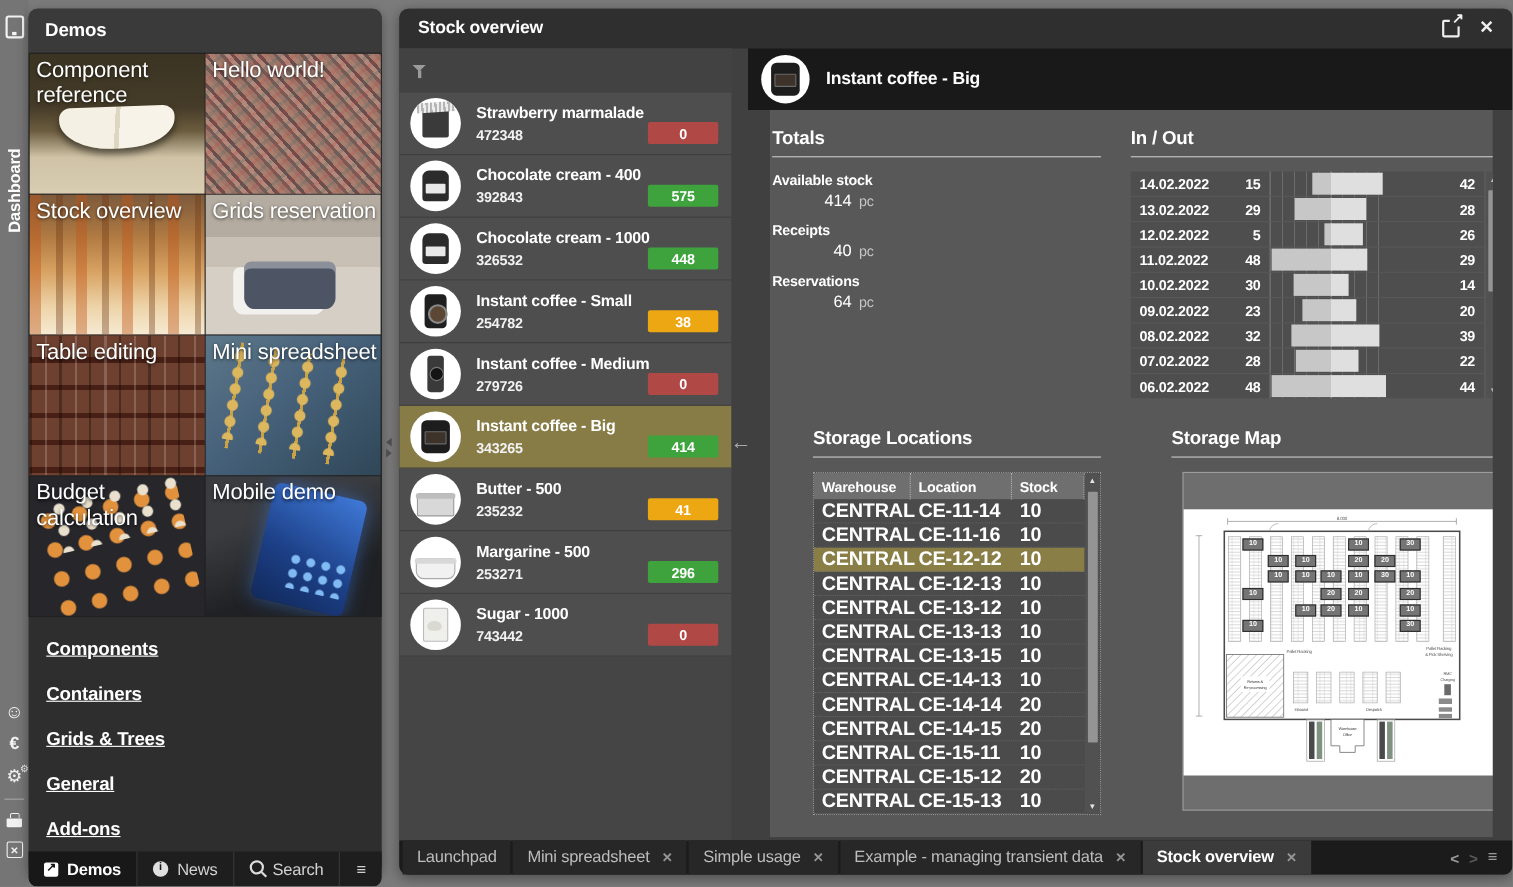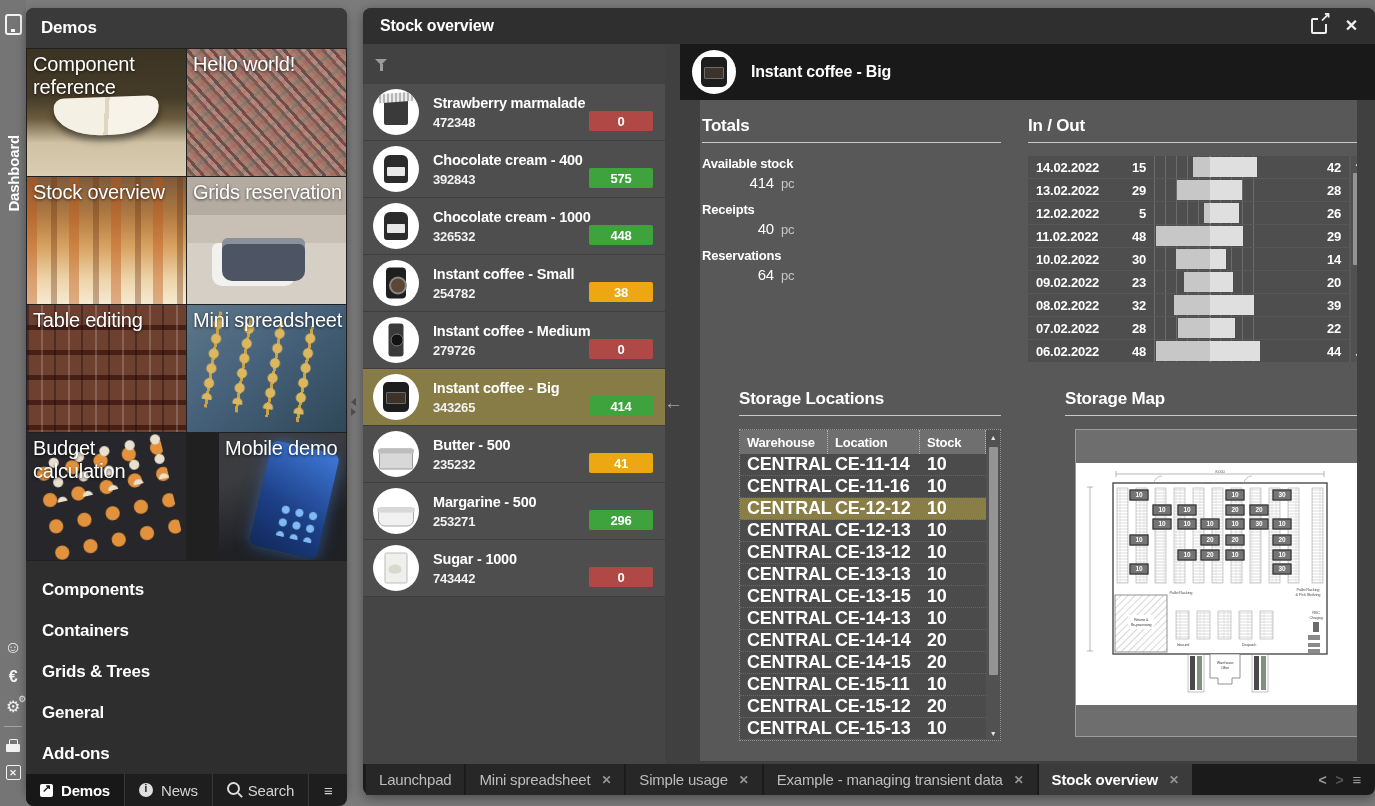--- a/index.html
+++ b/index.html
@@ -39,24 +39,24 @@
   .art-room{background:linear-gradient(180deg,#b4aca1 0 30%,#c8c0b4 30% 52%,#d5cfc5 52% 100%);}
   .art-room::after{content:"";position:absolute;left:22%;top:48%;width:52%;height:34%;background:#4d5564;border-radius:6px 6px 10px 10px;box-shadow:-10px 5px 0 rgba(255,255,255,.7),inset 0 6px 0 rgba(255,255,255,.35);}
   .art-shelves{background:repeating-linear-gradient(180deg,#6d4030 0 20px,#471f15 20px 25px),#5e3426;}
   .art-shelves::before{content:"";position:absolute;inset:0;background:repeating-linear-gradient(90deg,rgba(0,0,0,.3) 0 2px,transparent 2px 14px,rgba(255,255,255,.18) 14px 16px,transparent 16px 27px);}
   .art-abacus{background:linear-gradient(140deg,#5d7889 0,#46617a 45%,#2f4757 100%);}
   .art-abacus::before{content:"";position:absolute;left:6%;top:10%;width:76%;height:76%;background:repeating-linear-gradient(90deg,transparent 0 14px,#c9a245 14px 17px,transparent 17px 31px);transform:rotate(9deg);}
   .art-abacus::after{content:"";position:absolute;left:6%;top:14%;width:76%;height:66%;background-image:radial-gradient(circle,#dcb75e 0 4.5px,transparent 5.5px);background-size:31px 15px;transform:rotate(9deg);}
   .art-calculator{background:#26262b;}
   .art-calculator::before{content:"";position:absolute;inset:14% 8% 6% 10%;background-image:radial-gradient(circle at 9px 9px,#e2913c 0 6.5px,transparent 7.5px);background-size:29px 27px;transform:rotate(-13deg);}
   .art-calculator::after{content:"";position:absolute;inset:8% 8% 55% 14%;background-image:radial-gradient(circle at 7px 7px,#e9e0cd 0 4.5px,transparent 5.5px);background-size:26px 20px;transform:rotate(-13deg);}
-  .art-phone{background:linear-gradient(160deg,#3a3c40 0 30%,#1f2124 70%);margin-left:32px;}
+  .art-phone{background:linear-gradient(160deg,#3a3c40 0 30%,#1f2124 70%);}
   .art-phone::before{content:"";position:absolute;left:32%;top:10%;width:54%;height:84%;background:linear-gradient(200deg,#3f79d8 0,#1c3f86 60%,#122a5c);transform:rotate(13deg);border-radius:7px;box-shadow:0 0 16px rgba(60,120,220,.55);}
   .art-phone::after{content:"";position:absolute;left:46%;top:58%;width:34%;height:26%;background-image:radial-gradient(circle at 6px 6px,rgba(140,200,255,.9) 0 3.5px,transparent 4.5px);background-size:14px 13px;transform:rotate(13deg);}
-  .demo-menu{padding:8px 0 0 16px;}
+  .demo-menu{padding:8px 0 0 16px;text-decoration:underline;}
   .menu-item{height:41px;display:flex;align-items:center;font-size:17px;font-weight:700;cursor:pointer;}
   .demo-toolbar{margin-top:auto;height:32px;flex:none;background:#1e1e1e;display:flex;align-items:stretch;border-radius:0 0 8px 8px;overflow:hidden;}
   .tb-btn{display:flex;align-items:center;gap:8px;padding:0 14px;font-size:15px;color:#d2d2d2;border-right:1px solid #383838;cursor:pointer;}
   .tb-btn.active{font-weight:700;color:#fff;background:#181818;}
   .tb-ic{position:relative;display:inline-block;}
   .i-launch{width:13px;height:13px;background:#fff;border-radius:2px;}
   .i-launch::after{content:"↗";color:#161616;font-size:11px;font-weight:700;position:absolute;left:2px;top:-2px;}
   .i-info{width:14px;height:14px;background:#e0e0e0;border-radius:50%;}
   .i-info::after{content:"i";color:#161616;font-size:10px;font-weight:700;position:absolute;left:5.5px;top:0px;}
   .i-search{width:9px;height:9px;border:2px solid #dcdcdc;border-radius:50%;margin-top:-3px;}

